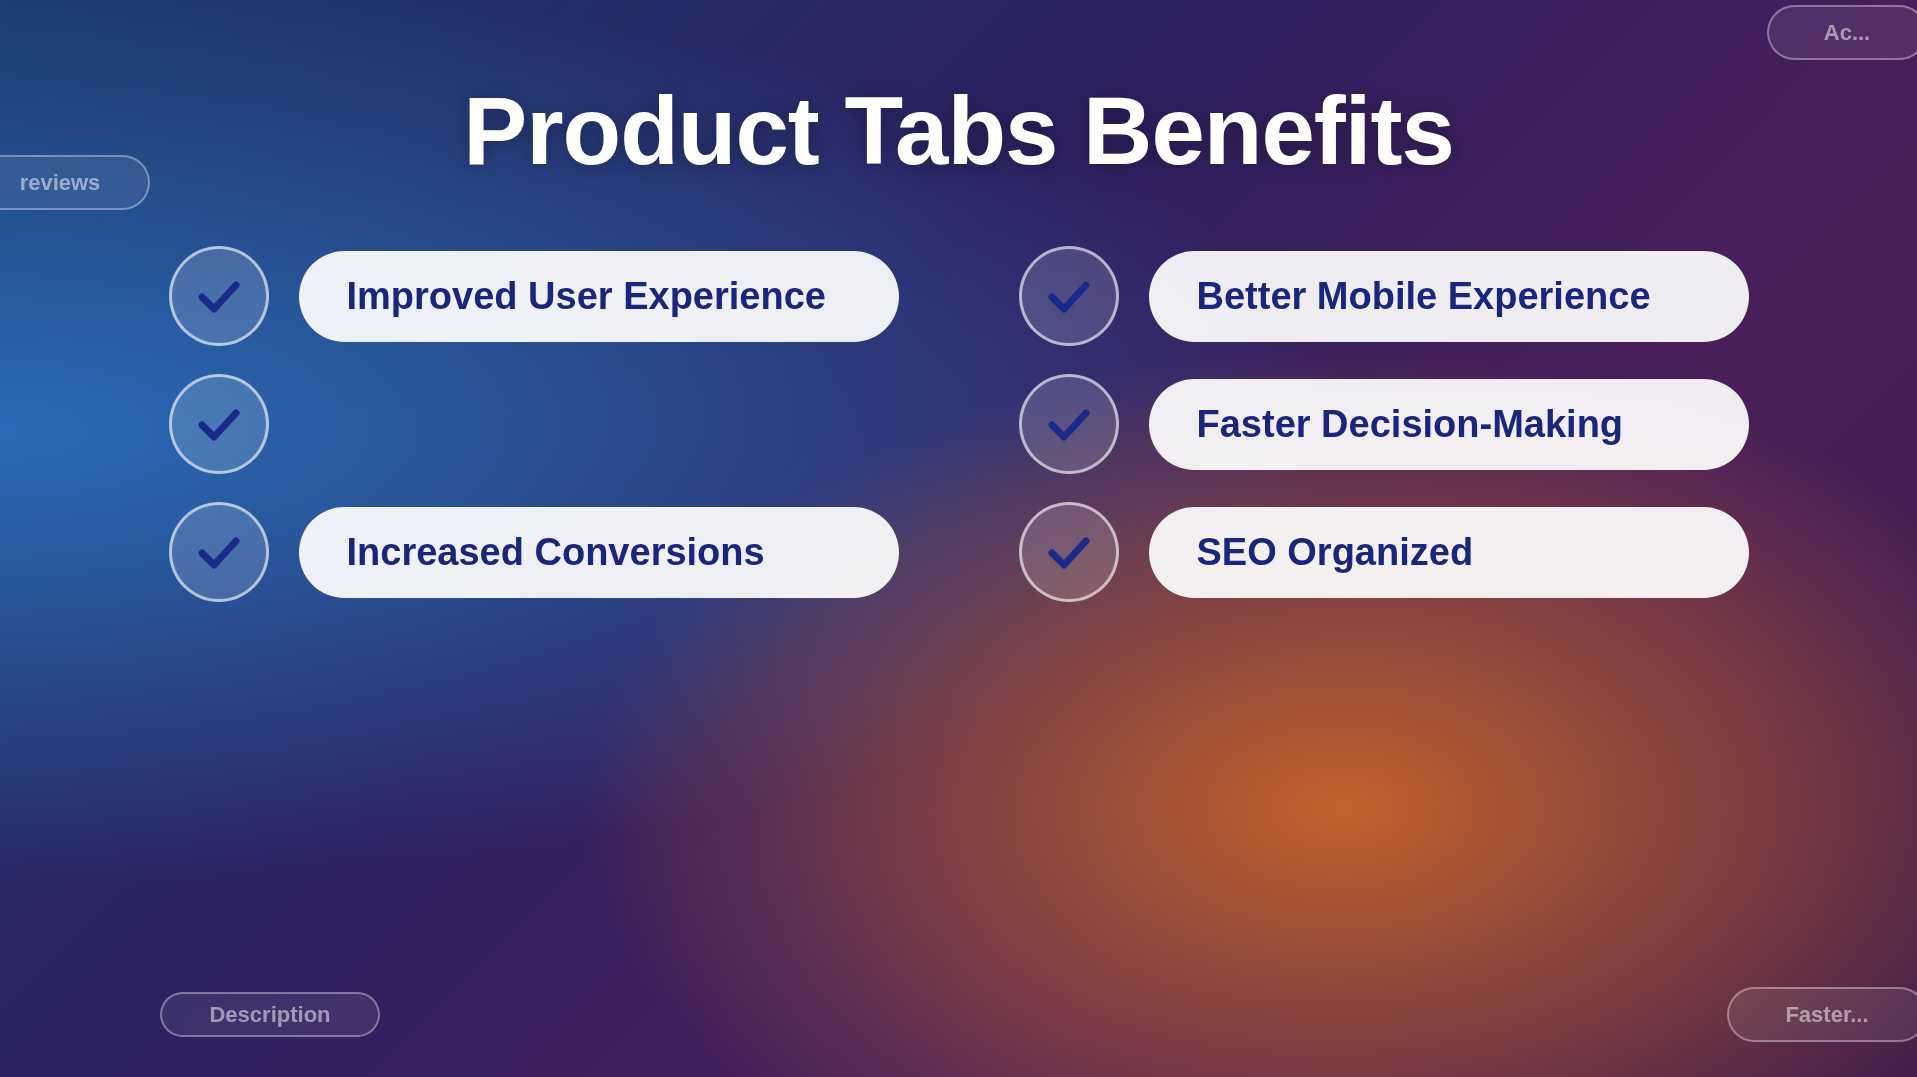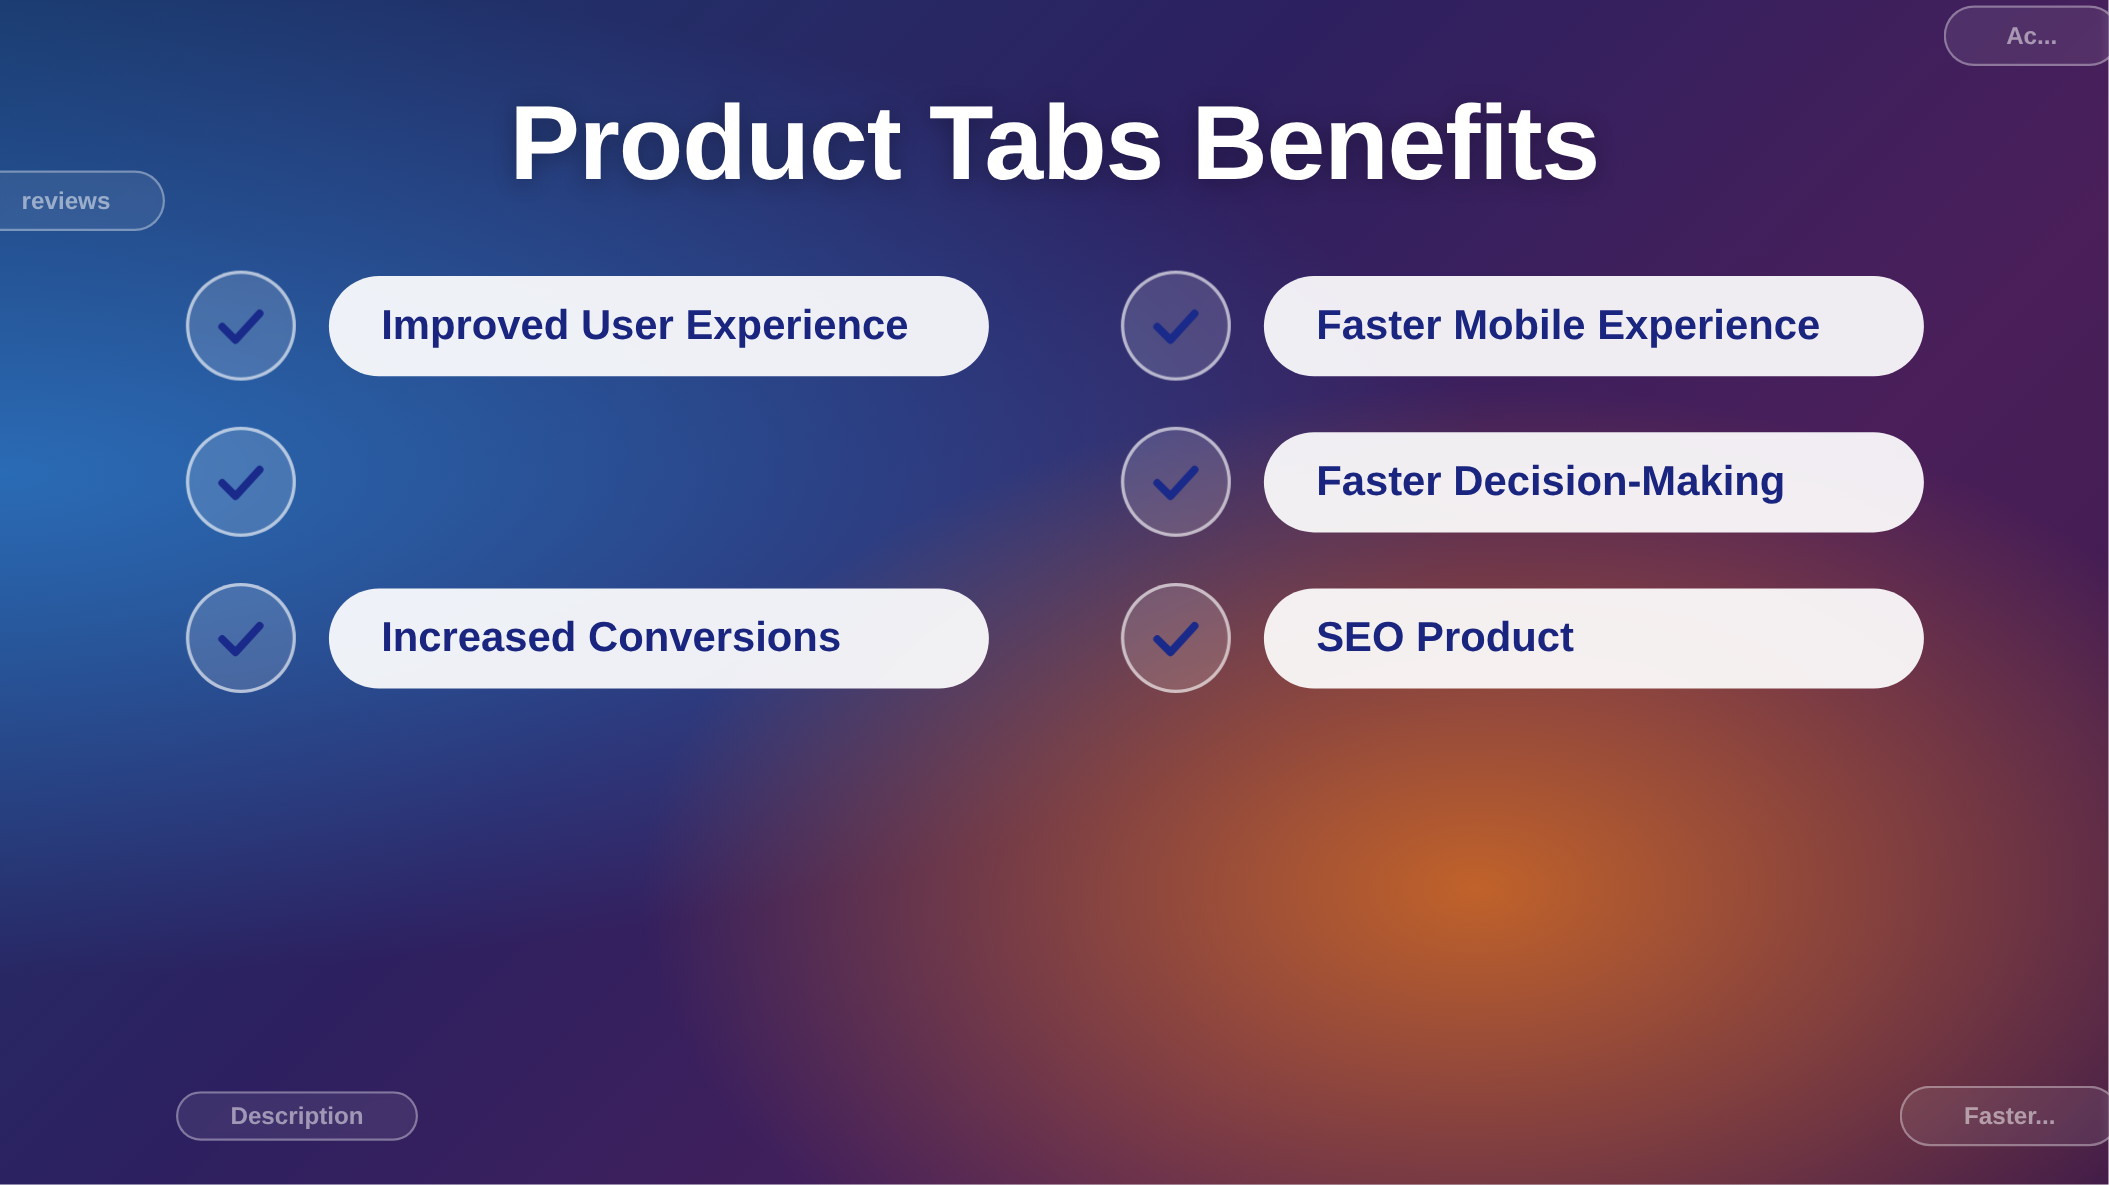--- a/index.html
+++ b/index.html
@@ -84,21 +84,21 @@
       color: #ffffff;
       text-align: center;
       letter-spacing: -1px;
       margin-bottom: 60px;
       text-shadow: 0 2px 20px rgba(0,0,0,0.3);
     }
 
     .benefits-grid {
       display: grid;
       grid-template-columns: 1fr 1fr;
-      gap: 42px 120px;
+      gap: 28px 120px;
       width: 1700px;
       padding: 0 60px;
     }
 
     .benefit-row {
       display: flex;
       align-items: center;
       gap: 30px;
     }
 
@@ -171,21 +171,21 @@
       </div>
     </div>
 
     <div class="benefit-row">
       <div class="check-circle">
         <svg viewBox="0 0 50 50" fill="none" xmlns="http://www.w3.org/2000/svg">
           <polyline points="8,26 20,38 42,14" stroke="#1a2a8a" stroke-width="7" stroke-linecap="round" stroke-linejoin="round"></polyline>
         </svg>
       </div>
       <div class="benefit-label">
-        <span class="benefit-text">Faster Mobile Experience</span>
+        <span class="benefit-text">Better Mobile Experience</span>
       </div>
     </div>
 
     <div class="benefit-row">
       <div class="check-circle">
         <svg viewBox="0 0 50 50" fill="none" xmlns="http://www.w3.org/2000/svg">
           <polyline points="8,26 20,38 42,14" stroke="#1a2a8a" stroke-width="7" stroke-linecap="round" stroke-linejoin="round"></polyline>
         </svg>
       </div>
     </div>
@@ -212,18 +212,18 @@
       </div>
     </div>
 
     <div class="benefit-row">
       <div class="check-circle">
         <svg viewBox="0 0 50 50" fill="none" xmlns="http://www.w3.org/2000/svg">
           <polyline points="8,26 20,38 42,14" stroke="#1a2a8a" stroke-width="7" stroke-linecap="round" stroke-linejoin="round"></polyline>
         </svg>
       </div>
       <div class="benefit-label">
-        <span class="benefit-text">SEO Product</span>
+        <span class="benefit-text">SEO Organized</span>
       </div>
     </div>
 
   </div>
 </div>
 
 </body></html>

